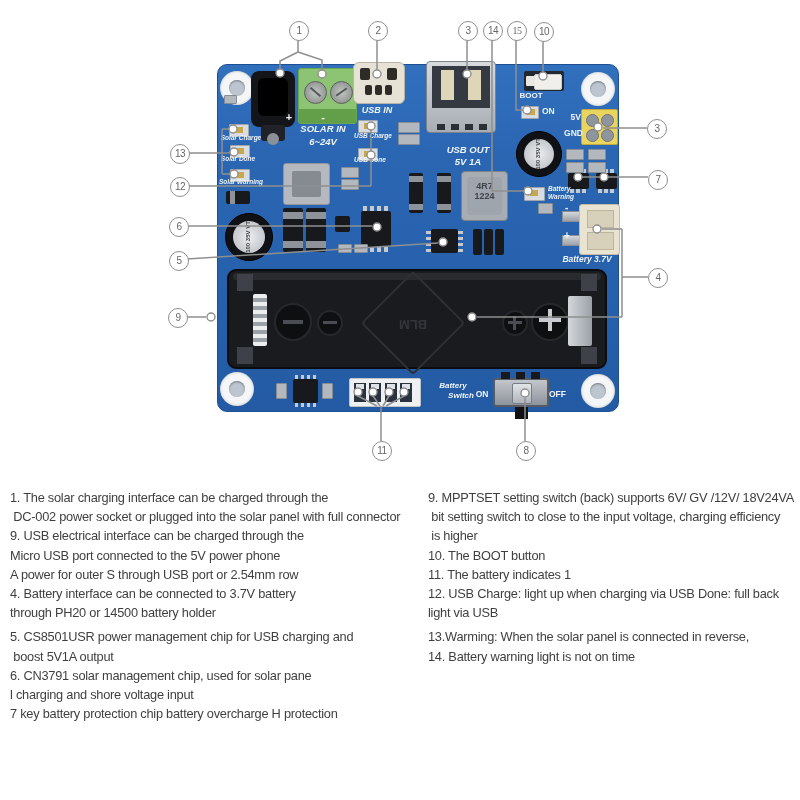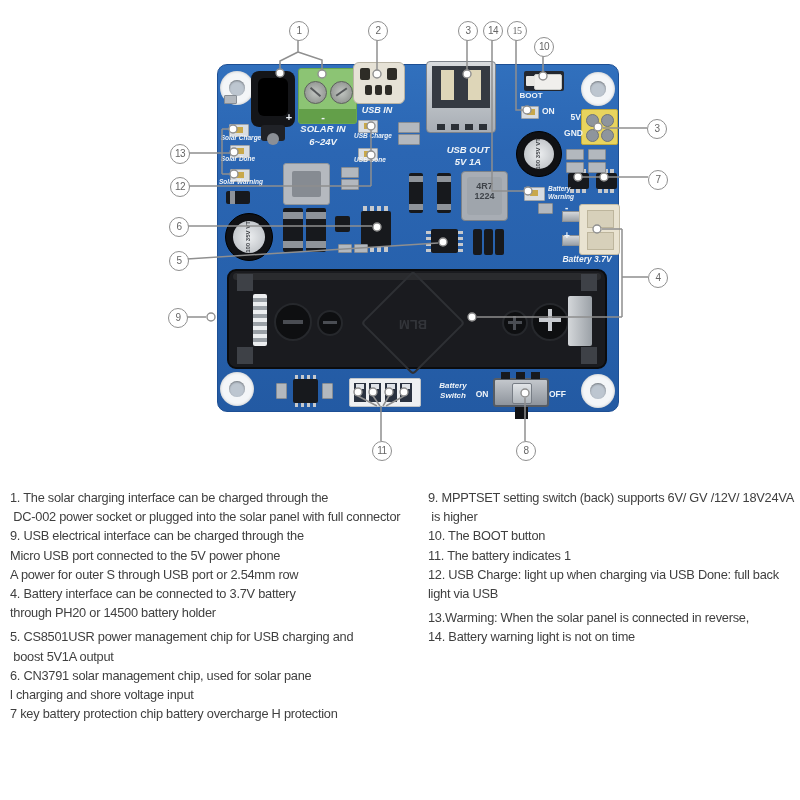--- a/index.html
+++ b/index.html
@@ -298,21 +298,21 @@
         </div>
       <div class="abs" style="left:35px;top:4px;width:12px;height:19px;background:#2a3240;">
           <div class="abs" style="left:2px;top:1px;width:8px;height:5px;background:#dfe3e8;"></div>
         </div>
       <div class="abs" style="left:50px;top:4px;width:12px;height:19px;background:#2a3240;">
           <div class="abs" style="left:2px;top:1px;width:8px;height:5px;background:#dfe3e8;"></div>
         </div>
     </div>
 
     <div class="sk ctr it" style="left:214px;top:317px;width:42px;font-size:8px;">Battery</div>
-    <div class="sk ctr it" style="left:214px;top:327px;width:42px;font-size:8px;">Switch</div>
+    <div class="sk ctr it" style="left:222px;top:327px;width:42px;font-size:8px;">Switch</div>
     <div class="sk ctr" style="left:254px;top:325px;width:20px;font-size:8.5px;">ON</div>
 
     <div class="abs" style="left:275px;top:313px;width:56px;height:29px;background:linear-gradient(#c3c7cc,#8e949c);border:2px solid #565c64;border-radius:3px;box-sizing:border-box;">
       <div class="abs" style="left:6px;top:-8px;width:9px;height:7px;background:#17191d;"></div>
       <div class="abs" style="left:21px;top:-8px;width:9px;height:7px;background:#17191d;"></div>
       <div class="abs" style="left:36px;top:-8px;width:9px;height:7px;background:#17191d;"></div>
       <div class="abs" style="left:17px;top:3px;width:18px;height:19px;background:linear-gradient(#e2e5e8,#aeb4ba);border:1px solid #777d85;border-radius:2px;"></div>
       <div class="abs" style="left:20px;top:27px;width:13px;height:12px;background:#101114;"></div>
     </div>
     <div class="sk" style="left:331px;top:325px;font-size:8.5px;">OFF</div>
@@ -364,21 +364,21 @@
         <circle cx="404" cy="392" r="4"></circle>
       <circle cx="525" cy="393" r="4"></circle>
     </g>
   </svg>
 
   <div class="callout" style="left:289px;top:21px;">1</div>
   <div class="callout" style="left:368px;top:21px;">2</div>
   <div class="callout" style="left:458px;top:21px;">3</div>
   <div class="callout" style="left:483px;top:21px;">14</div>
   <div class="callout" style="left:507px;top:21px;font-family:Liberation Serif, serif;">15</div>
-  <div class="callout" style="left:534px;top:37px;">10</div>
+  <div class="callout" style="left:534px;top:22px;">10</div>
   <div class="callout" style="left:170px;top:144px;">13</div>
   <div class="callout" style="left:170px;top:177px;">12</div>
   <div class="callout" style="left:169px;top:217px;">6</div>
   <div class="callout" style="left:169px;top:251px;">5</div>
   <div class="callout" style="left:168px;top:308px;">9</div>
   <div class="callout" style="left:647px;top:119px;">3</div>
   <div class="callout" style="left:648px;top:170px;">7</div>
   <div class="callout" style="left:648px;top:268px;">4</div>
   <div class="callout" style="left:372px;top:441px;">11</div>
   <div class="callout" style="left:516px;top:441px;">8</div>
@@ -398,20 +398,21 @@
       <div class="note"> boost 5V1A output</div>
       <div class="note">6. CN3791 solar management chip, used for solar pane</div>
       <div class="note">l charging and shore voltage input</div>
       <div class="note">7 key battery protection chip battery overcharge H protection</div>
     </div>
   </div>
 
   <div class="notecol" style="left:428px;width:368px;">
     <div>
       <div class="note">9. MPPTSET setting switch (back) supports 6V/ GV /12V/ 18V24VA</div>
+      <div class="note"> bit setting switch to close to the input voltage, charging efficiency</div>
       <div class="note"> is higher</div>
       <div class="note">10. The BOOT button</div>
       <div class="note">11. The battery indicates 1</div>
       <div class="note">12. USB Charge: light up when charging via USB Done: full back</div>
       <div class="note">light via USB</div>
     </div>
     <div class="gap2">
       <div class="note">13.Warming: When the solar panel is connected in reverse,</div>
       <div class="note">14. Battery warning light is not on time</div>
     </div>

